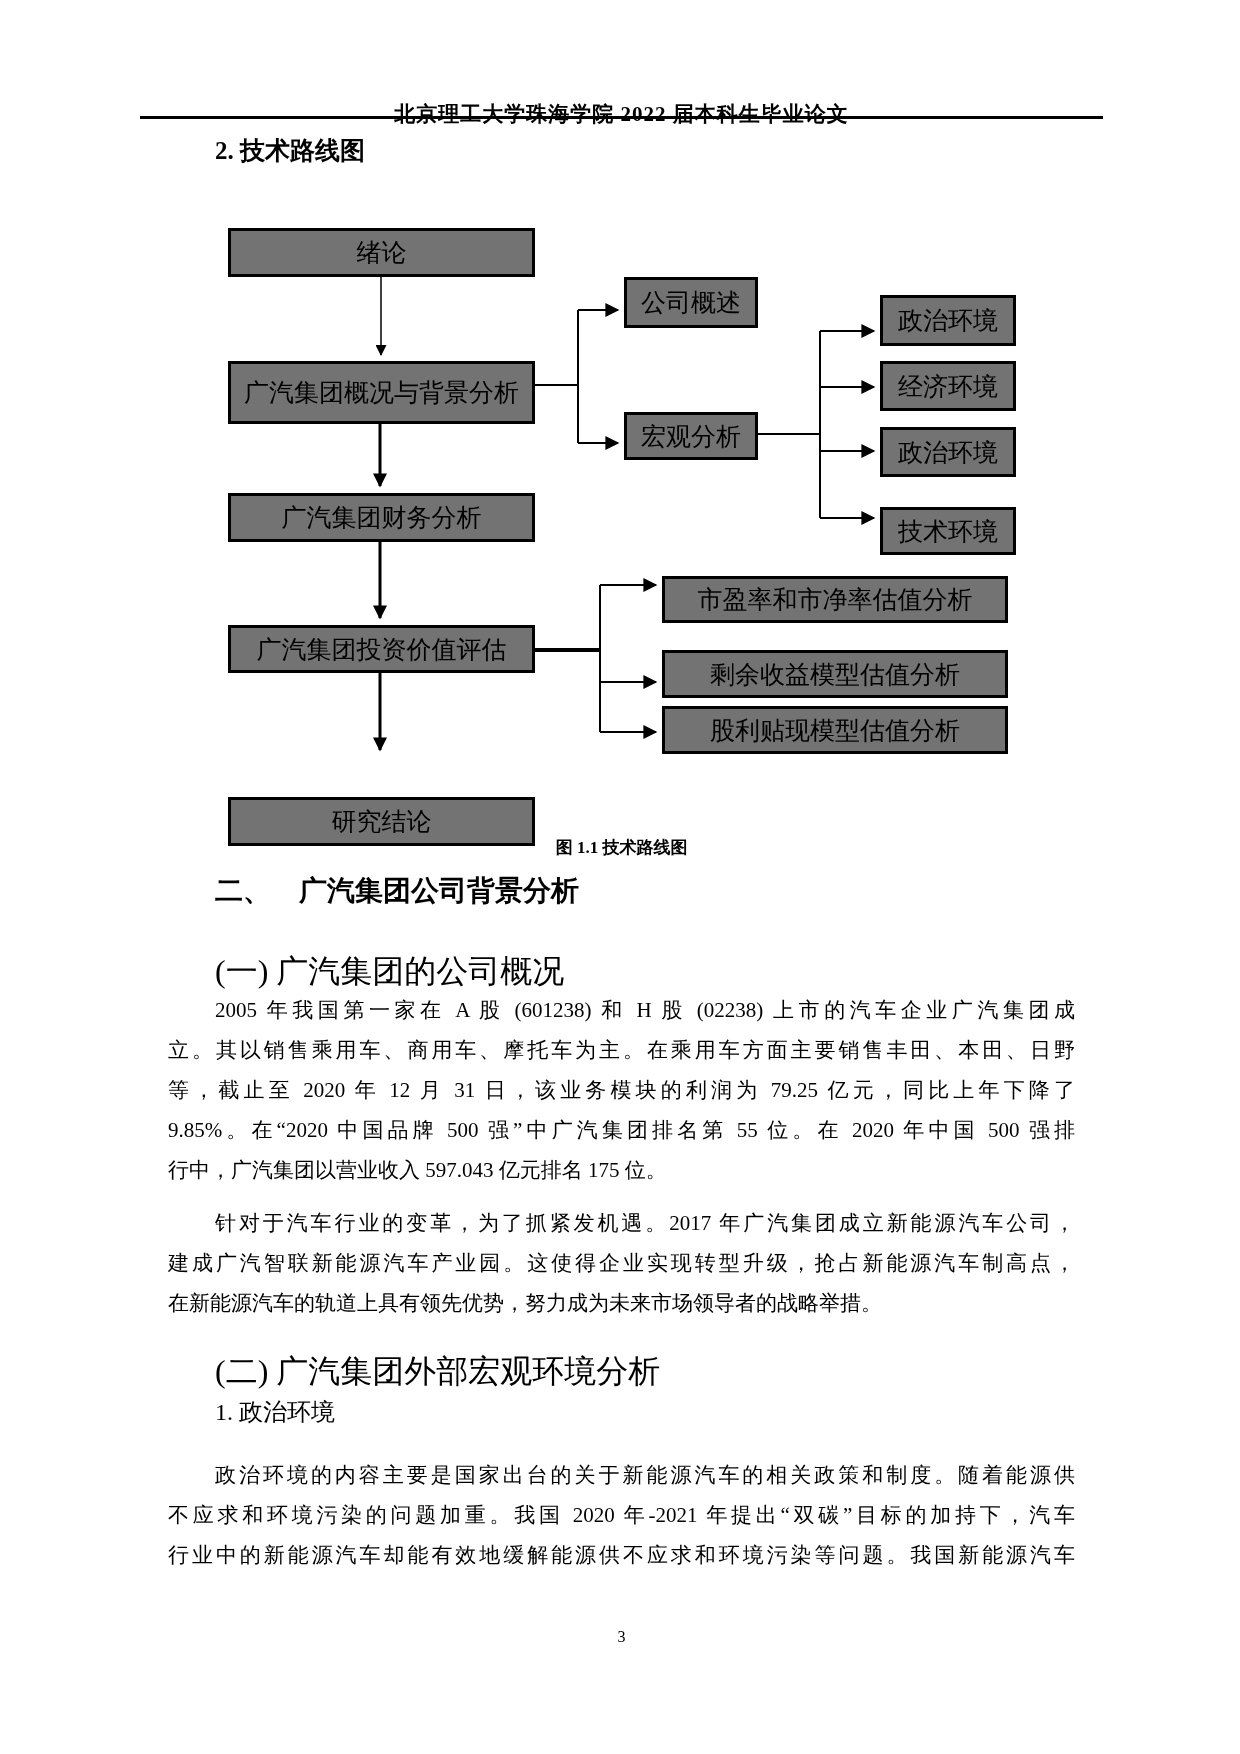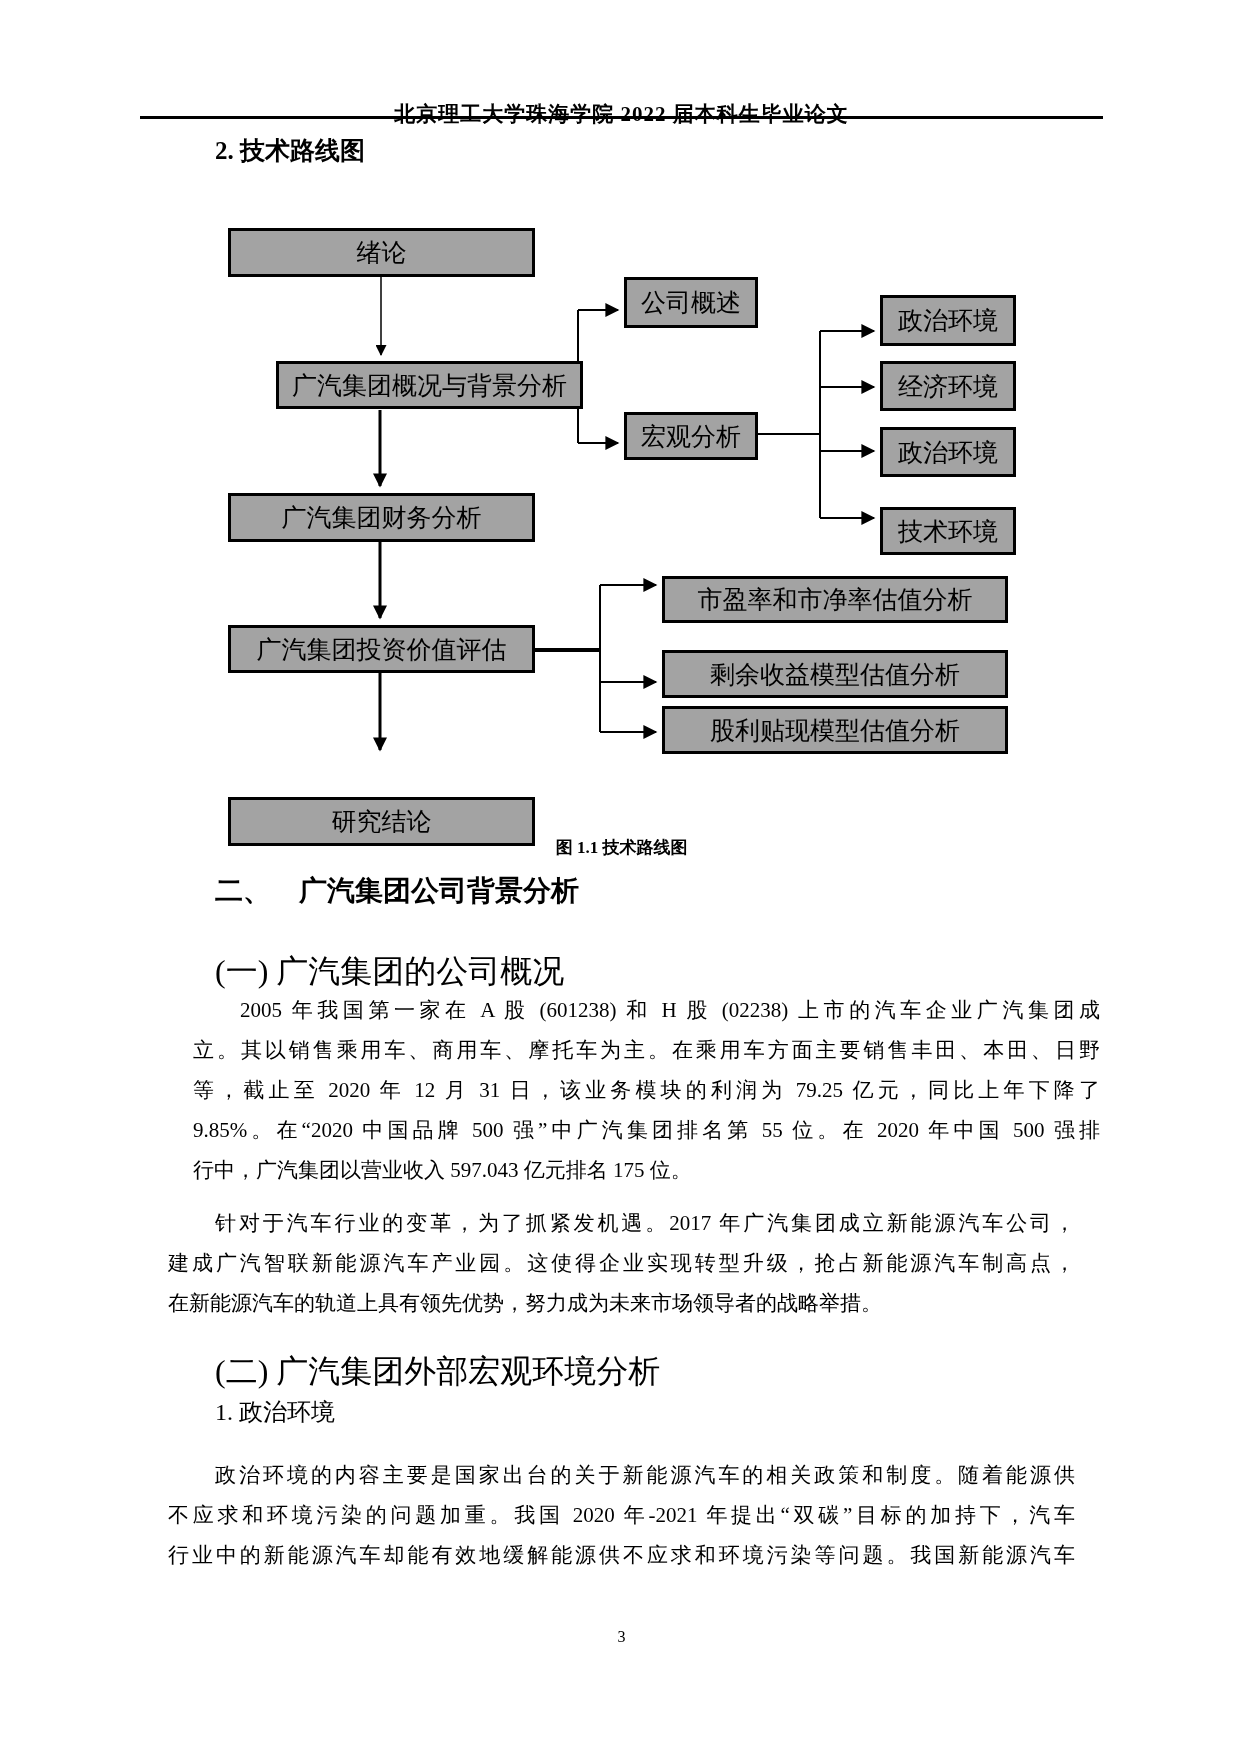--- a/index.html
+++ b/index.html
@@ -29,21 +29,21 @@
   .fig-heading{
     left:215px;top:134px;
     font-size:25px;font-weight:bold;
     white-space:nowrap;
   }
   .flow-svg{left:0;top:0;pointer-events:none;}
   .fc-box{
     position:absolute;
     box-sizing:border-box;
     border:3px solid #000;
-    background:#a3a3a3;
+    background:#737373;
     display:flex;align-items:center;justify-content:center;
     font-size:25px;
     white-space:nowrap;
     text-align:center;
   }
   .fig-caption{
     left:140px;top:836px;width:963px;
     text-align:center;
     font-size:17px;font-weight:bold;
     white-space:nowrap;
@@ -126,21 +126,21 @@
     <g stroke="#000" fill="none">
       <line x1="535" y1="650" x2="600" y2="650" stroke-width="4"></line>
       <line x1="600" y1="585" x2="600" y2="732" stroke-width="2"></line>
       <line x1="600" y1="585" x2="656" y2="585" stroke-width="2" marker-end="url(#ah)"></line>
       <line x1="600" y1="682" x2="656" y2="682" stroke-width="2" marker-end="url(#ah)"></line>
       <line x1="600" y1="732" x2="656" y2="732" stroke-width="2" marker-end="url(#ah)"></line>
     </g>
   </svg>
 
   <div class="fc-box" style="left:228px;top:228px;width:307px;height:49px;">绪论</div>
-  <div class="fc-box" style="left:228px;top:361px;width:307px;height:48px;margin-left:48px;">广汽集团概况与背景分析</div>
+  <div class="fc-box" style="left:228px;top:361px;width:307px;height:63px;">广汽集团概况与背景分析</div>
   <div class="fc-box" style="left:228px;top:493px;width:307px;height:49px;">广汽集团财务分析</div>
   <div class="fc-box" style="left:228px;top:625px;width:307px;height:48px;">广汽集团投资价值评估</div>
   <div class="fc-box" style="left:228px;top:757px;width:307px;height:49px;margin-top:40px;">研究结论</div>
 
   <div class="fc-box" style="left:624px;top:277px;width:134px;height:51px;">公司概述</div>
   <div class="fc-box" style="left:624px;top:412px;width:134px;height:48px;">宏观分析</div>
 
   <div class="fc-box" style="left:880px;top:295px;width:136px;height:51px;">政治环境</div>
   <div class="fc-box" style="left:880px;top:361px;width:136px;height:50px;">经济环境</div>
   <div class="fc-box" style="left:880px;top:427px;width:136px;height:50px;">政治环境</div>
@@ -148,21 +148,21 @@
 
   <div class="fc-box" style="left:662px;top:576px;width:346px;height:47px;">市盈率和市净率估值分析</div>
   <div class="fc-box" style="left:662px;top:650px;width:346px;height:48px;">剩余收益模型估值分析</div>
   <div class="fc-box" style="left:662px;top:706px;width:346px;height:48px;">股利贴现模型估值分析</div>
 
   <div class="abs fig-caption">图 1.1 技术路线图</div>
 
   <div class="abs h2">二、　广汽集团公司背景分析</div>
   <div class="abs h3" style="top:938px;">(一) 广汽集团的公司概况</div>
 
-  <div class="para" style="top:990px;margin-left:25px;">
+  <div class="para" style="top:990px;">
     <div class="body-line first">2005 年我国第一家在 A 股 (601238) 和 H 股 (02238) 上市的汽车企业广汽集团成</div>
     <div class="body-line">立。其以销售乘用车、商用车、摩托车为主。在乘用车方面主要销售丰田、本田、日野</div>
     <div class="body-line">等，截止至 2020 年 12 月 31 日，该业务模块的利润为 79.25 亿元，同比上年下降了</div>
     <div class="body-line">9.85%。在“2020 中国品牌 500 强”中广汽集团排名第 55 位。在 2020 年中国 500 强排</div>
     <div class="body-line last">行中，广汽集团以营业收入 597.043 亿元排名 175 位。</div>
   </div>
 
   <div class="para" style="top:1203px;">
     <div class="body-line first">针对于汽车行业的变革，为了抓紧发机遇。2017 年广汽集团成立新能源汽车公司，</div>
     <div class="body-line">建成广汽智联新能源汽车产业园。这使得企业实现转型升级，抢占新能源汽车制高点，</div>

